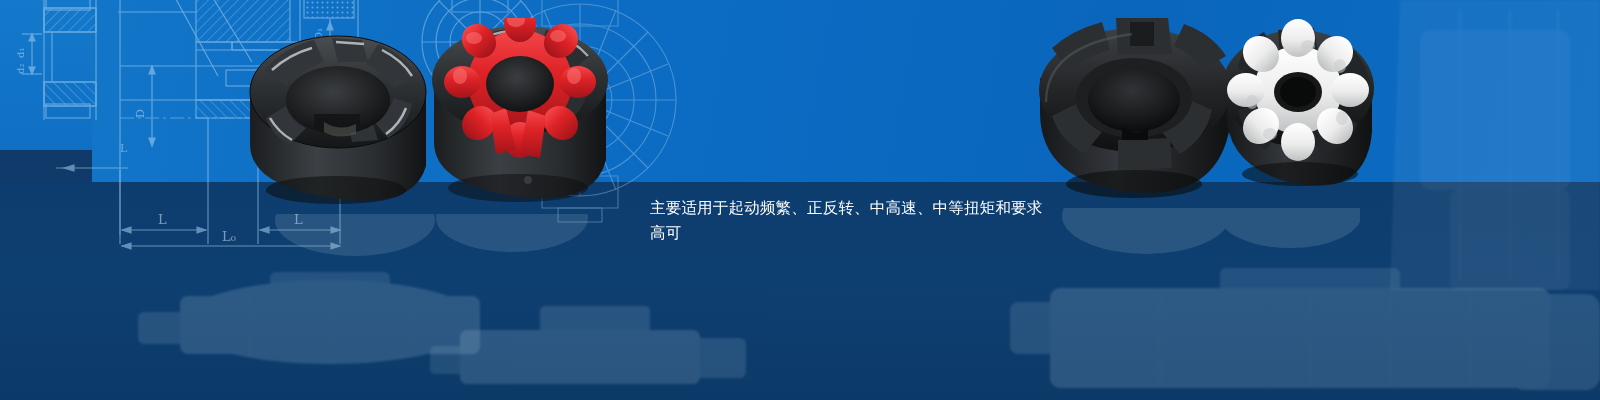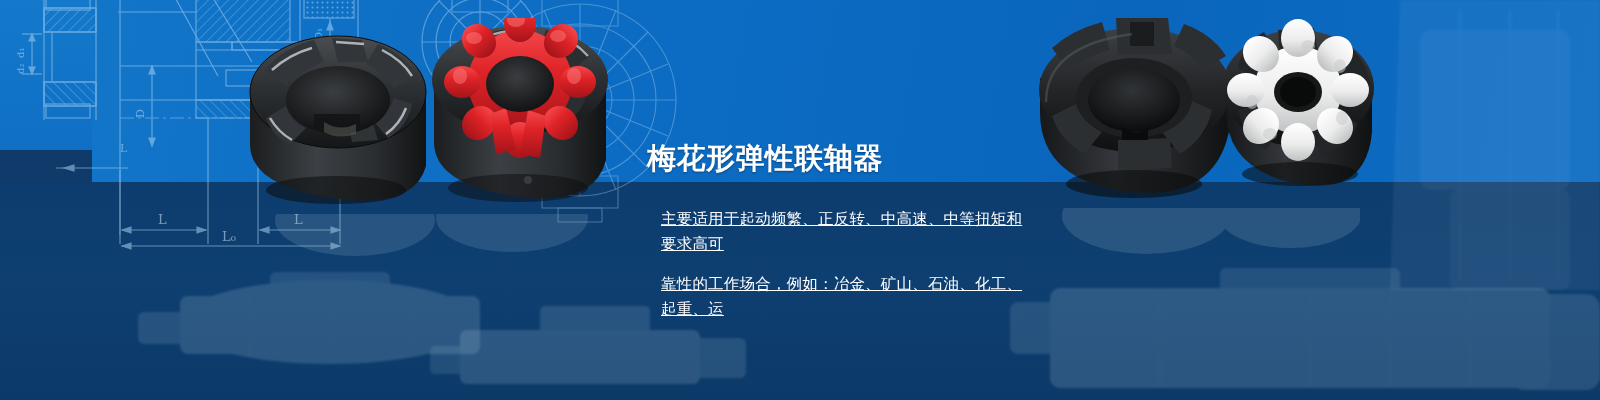--- a/index.html
+++ b/index.html
@@ -58,21 +58,21 @@
     font-family:"DejaVu Sans","Liberation Sans",sans-serif;
     text-shadow:0 1px 2px rgba(0,0,0,.35);
     white-space:nowrap;
   }
   .desc{
     position:absolute;left:646px;top:192px;width:404px;
     color:#ffffff;font-size:15.5px;line-height:25px;
     font-family:"DejaVu Sans","Liberation Sans",sans-serif;
     letter-spacing:.2px;
   }
-  .desc p{margin:15px;text-decoration:underline;}
+  .desc p{margin:4px;}
   .desc .l4{text-indent:6px;}
 </style>
 </head>
 <body>
 
 <div class="banner">
 
   <div class="band-top"></div>
   <div class="band-bottom"></div>
   <div class="left-light"></div>
@@ -454,20 +454,18 @@
 
       <ellipse cx="278" cy="168" rx="58" ry="12" fill="#0a0b0b" opacity=".55"></ellipse>
     </g>
   </svg>
 
   <svg class="reflect refl-right" viewBox="0 0 320 80">
     <ellipse cx="106" cy="8" rx="84" ry="38" fill="#a6bed2"></ellipse>
     <ellipse cx="250" cy="6" rx="72" ry="34" fill="#a6bed2"></ellipse>
   </svg>
 
-  <div class="title">梅花形弹性联轴器</div>
 
   <div class="desc">
     <p>主要适用于起动频繁、正反转、中高速、中等扭矩和要求高可</p>
-    <p>靠性的工作场合，例如：冶金、矿山、石油、化工、起重、运</p>
   </div>
 
 </div>
 
 </body></html>

